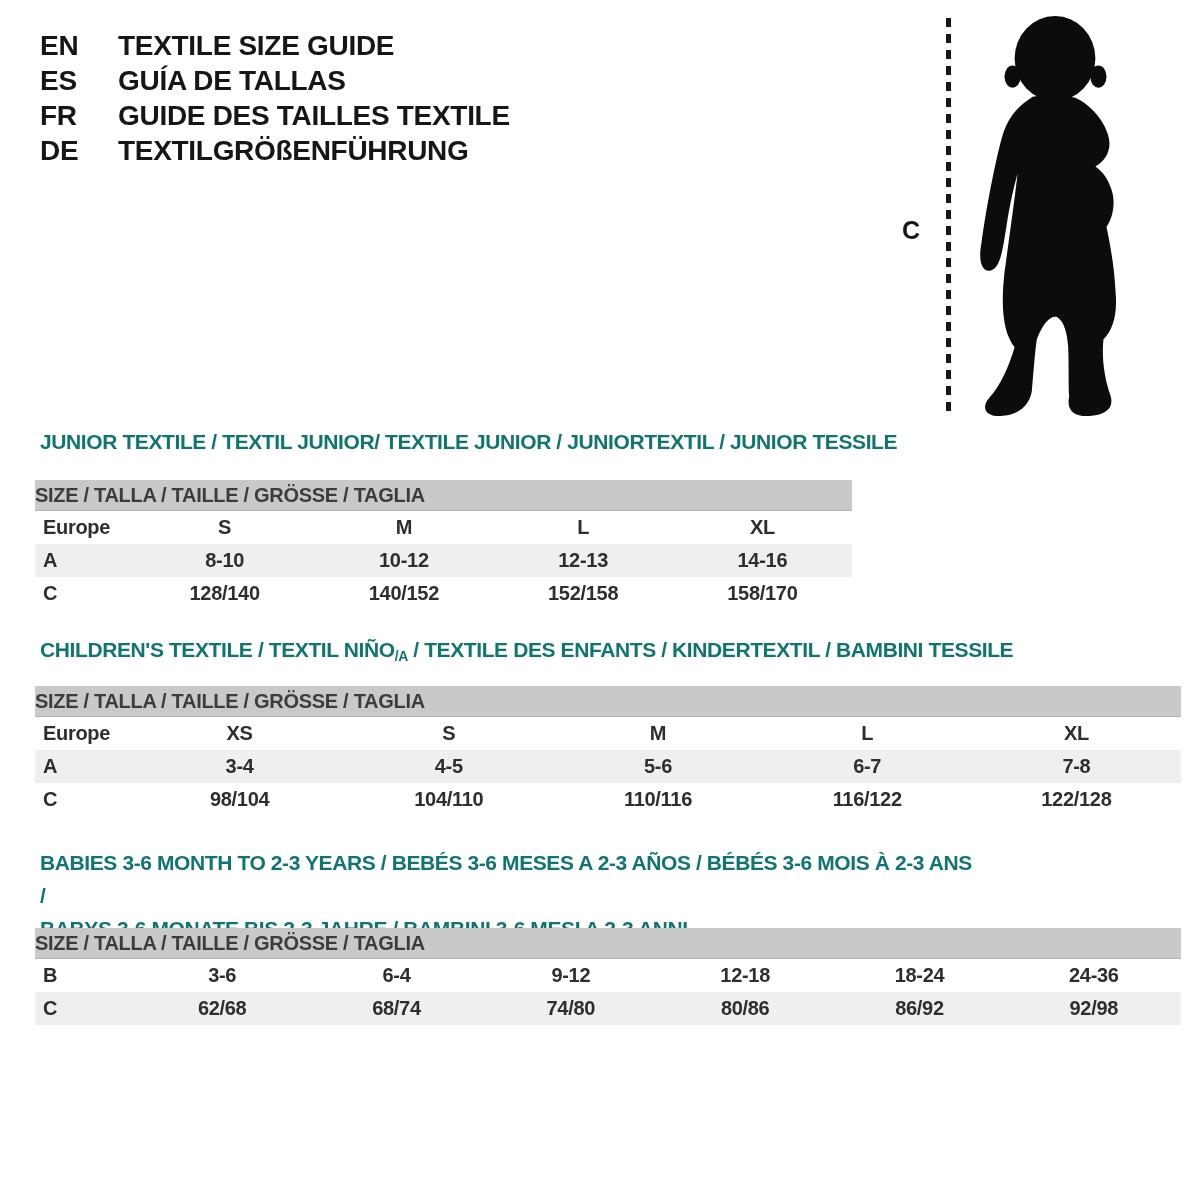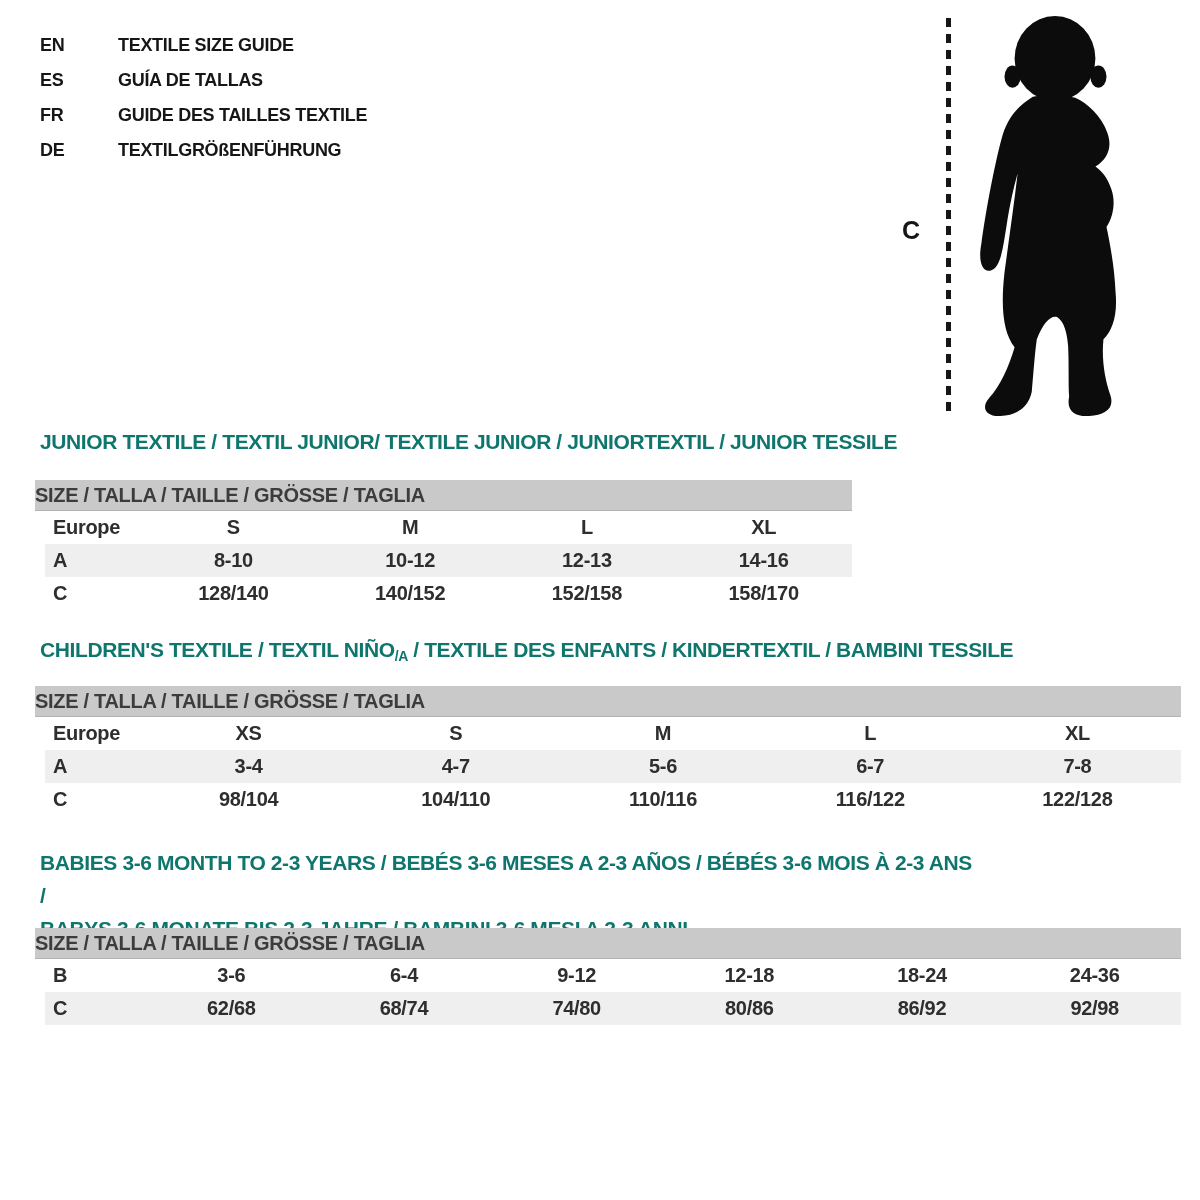--- a/index.html
+++ b/index.html
@@ -6,41 +6,41 @@
   #canvas{
     position:relative;
     width:1200px;height:1200px;
     background:#ffffff;
     font-family:"Liberation Sans","DejaVu Sans",sans-serif;
     color:#1c1c1c;
     overflow:hidden;
   }
   
   .langs{position:absolute;left:40px;top:28px;}
-  .lang-row{display:flex;line-height:35px;font-weight:bold;font-size:18px;letter-spacing:-0.3px;color:#161616;}
+  .lang-row{display:flex;line-height:35px;font-weight:bold;font-size:28px;letter-spacing:-0.3px;color:#161616;}
   .lang-code{width:78px;flex:0 0 78px;}
   
   .measure-line{
     position:absolute;left:946px;top:18px;width:5px;height:398px;
     background:repeating-linear-gradient(to bottom,#161616 0 9px,transparent 9px 16px);
   }
   .measure-label{position:absolute;left:902px;top:216px;font-weight:bold;font-size:25px;color:#161616;}
   .toddler{position:absolute;left:966px;top:14px;width:180px;height:404px;}
   
   .heading{position:absolute;left:40px;font-weight:bold;font-size:21px;letter-spacing:-0.4px;color:#0f766e;white-space:nowrap;}
   .heading .subscript{font-size:14px;vertical-align:-4px;}
   .heading2{line-height:33px;white-space:normal;width:940px;}
   
   .sizetable{position:absolute;left:35px;}
   .size-bar{
     height:30px;background:#c9c9c9;border-bottom:1px solid #b3b3b3;
     display:flex;align-items:center;padding-left:0;
     font-weight:bold;font-size:20px;letter-spacing:-0.3px;color:#3c3c3c;
   }
-  .trow{display:grid;height:33px;align-items:center;font-weight:bold;font-size:20px;letter-spacing:-0.3px;color:#2e2e2e;margin-left:10px;}
+  .trow{display:grid;height:33px;align-items:center;font-weight:bold;font-size:20px;letter-spacing:-0.3px;color:#2e2e2e;}
   .cols4{grid-template-columns:100px repeat(4,1fr);}
   .cols5{grid-template-columns:100px repeat(5,1fr);}
   .cols6{grid-template-columns:100px repeat(6,1fr);}
   .trow>span{text-align:center;}
   .trow>span:first-child{text-align:left;padding-left:8px;}
   .alt{background:#efefef;}
   
   .legend{position:absolute;left:40px;top:1064px;font-weight:bold;font-size:21px;letter-spacing:-0.4px;line-height:34px;color:#1b1b1b;}
 </style>
 </head>
@@ -137,21 +137,21 @@
       <span>Europe</span>
       <span>XS</span>
       <span>S</span>
       <span>M</span>
       <span>L</span>
       <span>XL</span>
     </div>
     <div class="trow cols5 alt">
       <span>A</span>
       <span>3-4</span>
-      <span>4-7</span>
+      <span>4-5</span>
       <span>5-6</span>
       <span>6-7</span>
       <span>7-8</span>
     </div>
     <div class="trow cols5">
       <span>C</span>
       <span>98/104</span>
       <span>104/110</span>
       <span>110/116</span>
       <span>116/122</span>

